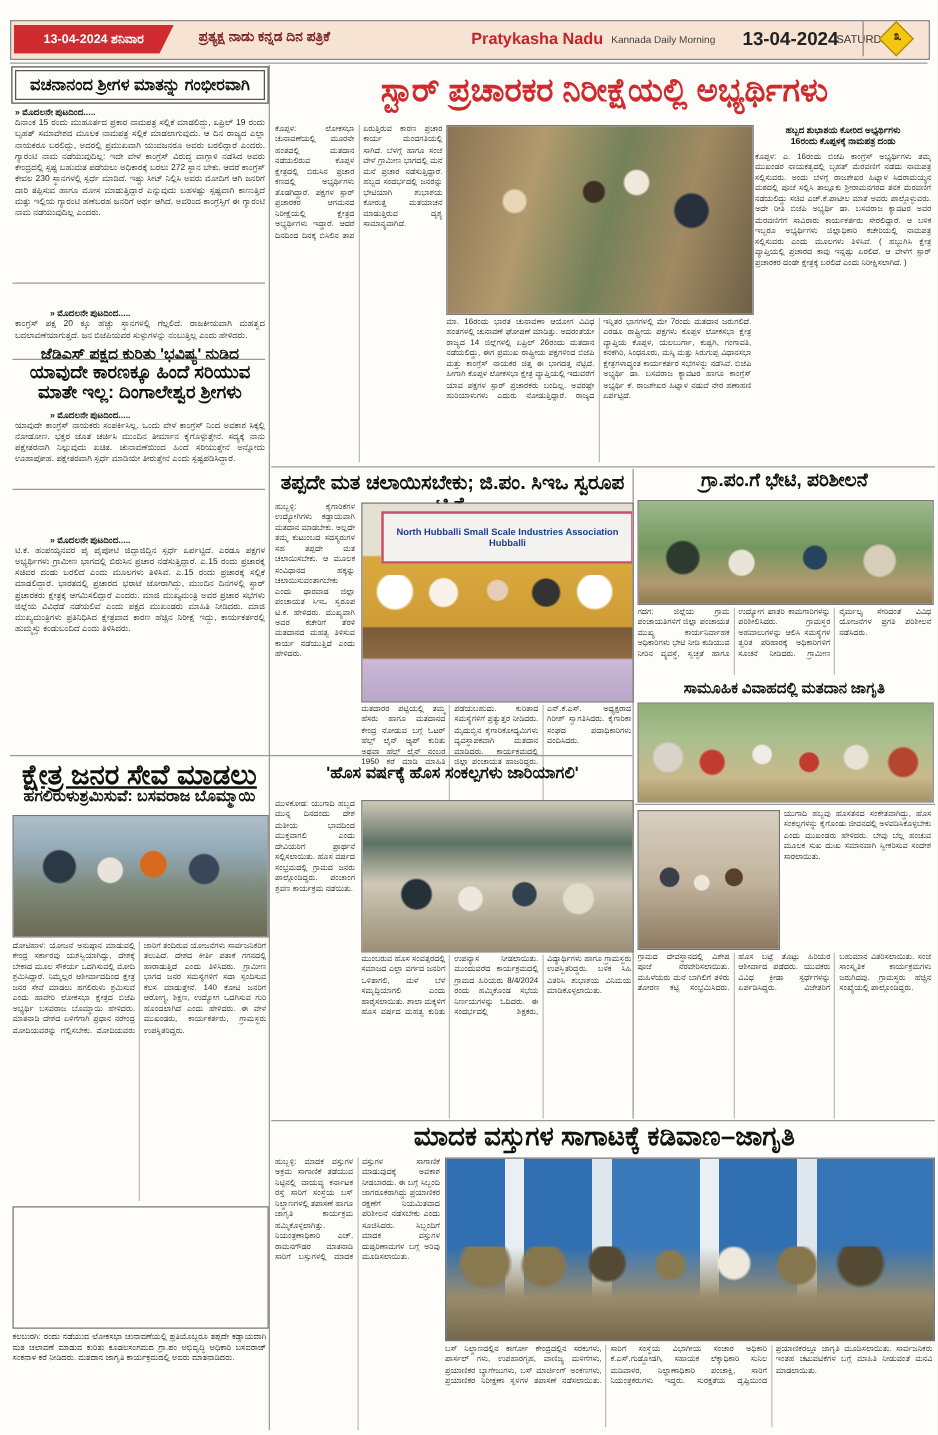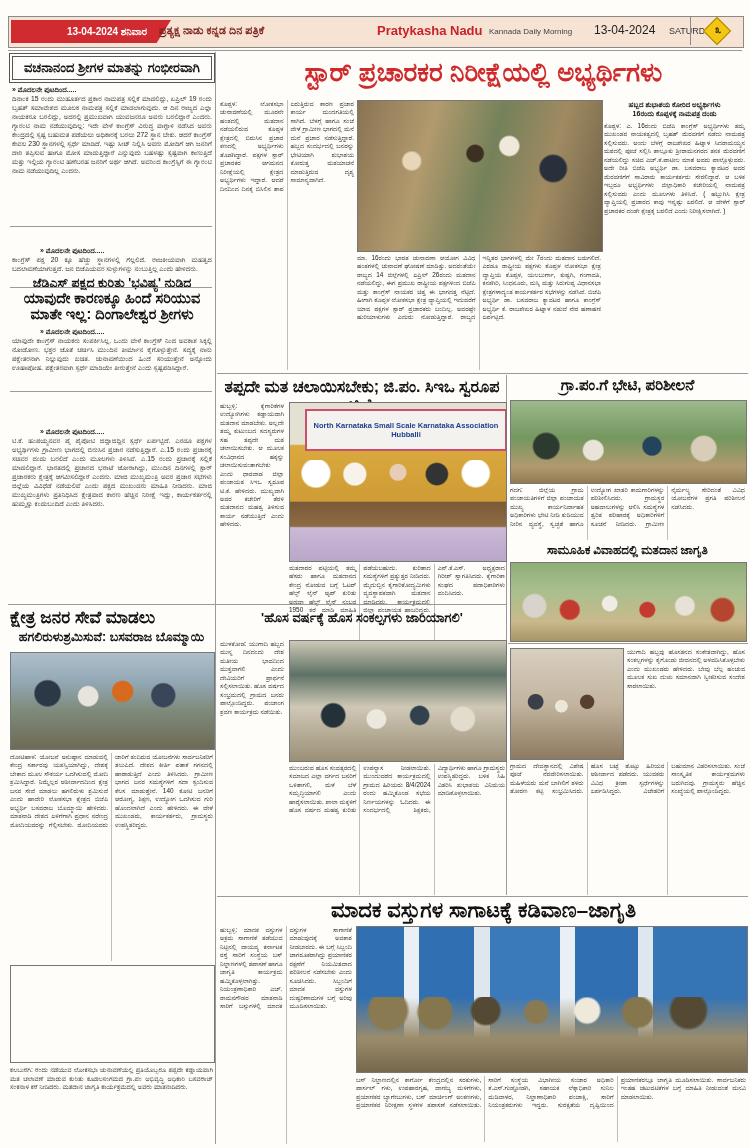--- a/index.html
+++ b/index.html
@@ -3,25 +3,25 @@
 <meta charset="utf-8">
 <style>
   html,body{margin:0;padding:0;background:#e8e8e8;}
   body{font-family:"Liberation Sans","DejaVu Sans",sans-serif;}
   #page{position:relative;width:750px;height:1148px;background:#fffdf9;margin:0 auto;overflow:hidden;}
   .abs{position:absolute;}
   
   #mast{left:8px;top:16px;width:734px;height:30px;background:#f6e3d3;border:1px solid #8a8a8a;display:flex;align-items:center;}
   #datebox{position:absolute;left:2px;top:3px;width:128px;height:23px;background:#d02b31;color:#fff;
     font-weight:bold;font-size:10px;display:flex;align-items:center;justify-content:center;
-    clip-path:polygon(0 0,100% 0,91% 100%,0 100%);padding-left:32px;}
+    clip-path:polygon(0 0,100% 0,91% 100%,0 100%);}
   #tagline{position:absolute;left:150px;top:7px;font-size:11px;font-weight:bold;color:#7c2020;}
   #papername{position:absolute;left:368px;top:6px;font-size:13px;font-weight:bold;color:#c8232a;}
   #papersub{position:absolute;left:480px;top:10px;font-size:8px;color:#444;}
-  #mastdate{position:absolute;left:585px;top:6px;font-size:12px;font-weight:normal;color:#222;}
+  #mastdate{position:absolute;left:585px;top:6px;font-size:15px;font-weight:bold;color:#222;}
   #mastday{position:absolute;left:660px;top:9px;font-size:9px;color:#333;}
   #pagecell{position:absolute;right:0;top:0;width:52px;height:28px;border-left:1px solid #8a8a8a;}
   #pagediamond{position:absolute;right:16px;top:4px;width:18px;height:18px;background:#f3c613;border:1px solid #a98708;
     transform:rotate(45deg);}
   #pagenum{position:absolute;right:16px;top:6px;width:18px;text-align:center;font-size:11px;font-weight:bold;color:#3a2d00;}
   
   .vrule{width:1px;background:#9a9a9a;}
   .hrule{height:1px;background:#9a9a9a;}
   
   .hl{font-weight:bold;color:#111;line-height:1.12;}
@@ -147,35 +147,35 @@
     <div class="boldlead">16ರಂದು ಕೊಪ್ಪಳಕ್ಕೆ ನಾಮಪತ್ರ ದಂಡು</div>
   </div>
   <div class="abs body" style="left:604px;top:122px;width:141px;height:248px;">ಕೊಪ್ಪಳ: ಎ. 16ರಂದು ಬಿಜೆಪಿ ಕಾಂಗ್ರೆಸ್ ಅಭ್ಯರ್ಥಿಗಳು ತಮ್ಮ ಮುಖಂಡರ ನಾಯಕತ್ವದಲ್ಲಿ ಬೃಹತ್ ಮೆರವಣಿಗೆ ನಡೆದು ನಾಮಪತ್ರ ಸಲ್ಲಿಸುವರು. ಅಂದು ಬೆಳಗ್ಗೆ ರಾಜಶೇಖರ ಹಿಟ್ನಾಳ ಸಿದರಾಮಯ್ಯನ ಮಠದಲ್ಲಿ ಪೂಜೆ ಸಲ್ಲಿಸಿ ತಾಲ್ಲೂಕು ಶ್ರೀರಾಮನಗರದ ತನಕ ಮೆರವಣಿಗೆ ನಡೆಯಲಿದ್ದು ಸಚಿವ ಎಚ್.ಕೆ.ಪಾಟೀಲ ಮಾತೆ ಅವರು ಪಾಲ್ಗೊಳ್ಳುವರು. ಅದೇ ರೀತಿ ಬಿಜೆಪಿ ಅಭ್ಯರ್ಥಿ ಡಾ. ಬಸವರಾಜ ಕ್ಯಾವಟರ ಅವರ ಮೆರವಣಿಗೆಗೆ ಸಾವಿರಾರು ಕಾರ್ಯಕರ್ತರು ಸೇರಲಿದ್ದಾರೆ. ಆ ಬಳಿಕ ಇಬ್ಬರೂ ಅಭ್ಯರ್ಥಿಗಳು ಜಿಲ್ಲಾಧಿಕಾರಿ ಕಚೇರಿಯಲ್ಲಿ ನಾಮಪತ್ರ ಸಲ್ಲಿಸುವರು ಎಂದು ಮೂಲಗಳು ತಿಳಿಸಿವೆ. ( ಹಬ್ಬುಗಿಸಿ ಕ್ಷೇತ್ರ ವ್ಯಾಪ್ತಿಯಲ್ಲಿ ಪ್ರಚಾರದ ಕಾವು ಇನ್ನಷ್ಟು ಏರಲಿದೆ. ಆ ವೇಳೆಗೆ ಸ್ಟಾರ್ ಪ್ರಚಾರಕರ ದಂಡೇ ಕ್ಷೇತ್ರಕ್ಕೆ ಬರಲಿದೆ ಎಂದು ನಿರೀಕ್ಷಿಸಲಾಗಿದೆ. )</div>
 
   <div class="abs hrule" style="left:217px;top:373px;width:531px;"></div>
   <div class="abs vrule" style="left:506px;top:375px;height:520px;"></div>
 
   <div class="abs hl" style="left:220px;top:378px;width:284px;font-size:16px;text-align:center;">ತಪ್ಪದೇ ಮತ ಚಲಾಯಿಸಬೇಕು; ಜಿ.ಪಂ. ಸಿಇಒ ಸ್ವರೂಪ ಟಿ.ಕೆ.</div>
   <div class="abs body" style="left:220px;top:402px;width:64px;height:238px;">ಹುಬ್ಬಳ್ಳಿ: ಕೈಗಾರಿಕೆಗಳ ಉದ್ಯೋಗಿಗಳು ಕಡ್ಡಾಯವಾಗಿ ಮತದಾನ ಮಾಡಬೇಕು. ಅಲ್ಲದೇ ತಮ್ಮ ಕುಟುಂಬದ ಸದಸ್ಯರುಗಳ ಸಹ ತಪ್ಪದೇ ಮತ ಚಲಾಯಿಸಬೇಕು. ಆ ಮೂಲಕ ಸಂವಿಧಾನದ ಹಕ್ಕನ್ನು ಚಲಾಯಿಸುವಂತಾಗಬೇಕು ಎಂದು ಧಾರವಾಡ ಜಿಲ್ಲಾ ಪಂಚಾಯತ ಸಿಇಒ ಸ್ವರೂಪ ಟಿ.ಕೆ. ಹೇಳಿದರು. ಮುಖ್ಯವಾಗಿ ಅವರ ಕಚೇರಿಗೆ ತೆರಳಿ ಮತದಾನದ ಮಹತ್ವ ತಿಳಿಸುವ ಕಾರ್ಯ ನಡೆಯುತ್ತಿದೆ ಎಂದು ಹೇಳಿದರು.</div>
   <div class="abs photo ph-ind" style="left:289px;top:402px;width:216px;height:158px;">
-    <div class="banner">North Karnataka Small Scale Karnataka Association Hubballi</div>
+    <div class="banner">North Hubballi Small Scale Industries Association Hubballi</div>
     <div class="people"></div>
   </div>
   <div class="abs body cols3" style="left:289px;top:564px;width:216px;height:76px;">ಮತದಾರರ ಪಟ್ಟಿಯಲ್ಲಿ ತಮ್ಮ ಹೆಸರು ಹಾಗೂ ಮತದಾನದ ಕೇಂದ್ರ ನೋಡುವ ಬಗ್ಗೆ ಓಟರ್ ಹೆಲ್ಪ್ ಲೈನ್ ಆ್ಯಪ್ ಕುರಿತು ಅಥವಾ ಹೆಲ್ಪ್ ಲೈನ್ ನಂಬರ 1950 ಕರೆ ಮಾಡಿ ಮಾಹಿತಿ ಪಡೆಯಬಹುದು. ಕುರಿತಾದ ಸಮಸ್ಯೆಗಳಿಗೆ ಪ್ರತ್ಯುತ್ತರ ನೀಡಿದರು. ಮೈದುಬ್ಬಿನ ಕೈಗಾರಿಕೋದ್ಯಮಿಗಳು ವ್ಯವಸ್ಥಾಪಕವಾಗಿ ಮತದಾನ ಮಾಡಿದರು. ಕಾರ್ಯಕ್ರಮದಲ್ಲಿ ಜಿಲ್ಲಾ ಪಂಚಾಯತ ಹಾಜರಿದ್ದರು. ಎನ್.ಕೆ.ಎಸ್. ಅಧ್ಯಕ್ಷರಾದ ಗಿರೀಶ್ ಸ್ವಾಗತಿಸಿದರು. ಕೈಗಾರಿಕಾ ಸಂಘದ ಪದಾಧಿಕಾರಿಗಳು ವಂದಿಸಿದರು.</div>
 
   <div class="abs hl" style="left:510px;top:377px;width:235px;font-size:15px;text-align:center;">ಗ್ರಾ.ಪಂ.ಗೆ ಭೇಟಿ, ಪರಿಶೀಲನೆ</div>
   <div class="abs photo ph-gp" style="left:510px;top:400px;width:235px;height:82px;"></div>
   <div class="abs body cols3" style="left:510px;top:486px;width:235px;height:54px;">ಗದಗ: ಜಿಲ್ಲೆಯ ಗ್ರಾಮ ಪಂಚಾಯತಿಗಳಿಗೆ ಜಿಲ್ಲಾ ಪಂಚಾಯತ ಮುಖ್ಯ ಕಾರ್ಯನಿರ್ವಾಹಕ ಅಧಿಕಾರಿಗಳು ಭೇಟಿ ನೀಡಿ ಕುಡಿಯುವ ನೀರಿನ ವ್ಯವಸ್ಥೆ, ಸ್ವಚ್ಛತೆ ಹಾಗೂ ಉದ್ಯೋಗ ಖಾತರಿ ಕಾಮಗಾರಿಗಳನ್ನು ಪರಿಶೀಲಿಸಿದರು. ಗ್ರಾಮಸ್ಥರ ಅಹವಾಲುಗಳನ್ನು ಆಲಿಸಿ ಸಮಸ್ಯೆಗಳ ತ್ವರಿತ ಪರಿಹಾರಕ್ಕೆ ಅಧಿಕಾರಿಗಳಿಗೆ ಸೂಚನೆ ನೀಡಿದರು. ಗ್ರಾಮೀಣ ನೈರ್ಮಲ್ಯ ಸೇರಿದಂತೆ ವಿವಿಧ ಯೋಜನೆಗಳ ಪ್ರಗತಿ ಪರಿಶೀಲನೆ ನಡೆಸಿದರು.</div>
   <div class="abs hl" style="left:510px;top:544px;width:235px;font-size:12px;text-align:center;font-family:Liberation Serif, serif;">ಸಾಮೂಹಿಕ ವಿವಾಹದಲ್ಲಿ ಮತದಾನ ಜಾಗೃತಿ</div>
   <div class="abs photo ph-wed" style="left:510px;top:562px;width:235px;height:78px;"></div>
 
   <div class="abs hrule" style="left:8px;top:604px;width:498px;"></div>
   <div class="abs hrule" style="left:508px;top:643px;width:240px;"></div>
 
-  <div class="abs hl" style="left:10px;top:608px;width:203px;font-size:17px;">ಕ್ಷೇತ್ರ ಜನರ ಸೇವೆ ಮಾಡಲು</div>
+  <div class="abs hl" style="left:10px;top:608px;width:203px;font-size:22px;text-align:center;text-decoration:underline;">ಕ್ಷೇತ್ರ ಜನರ ಸೇವೆ ಮಾಡಲು</div>
   <div class="abs hl" style="left:10px;top:630px;width:203px;font-size:12.5px;text-align:center;">ಹಗಲಿರುಳುಶ್ರಮಿಸುವೆ: ಬಸವರಾಜ ಬೊಮ್ಮಾಯಿ</div>
   <div class="abs photo ph-bl1" style="left:10px;top:652px;width:203px;height:96px;"></div>
   <div class="abs body cols2" style="left:10px;top:753px;width:203px;height:208px;">ದೋಟಿಹಾಳ: ಯೋಜನೆ ಅನುಷ್ಠಾನ ಮಾಡುವಲ್ಲಿ ಕೇಂದ್ರ ಸರ್ಕಾರವು ಯಶಸ್ವಿಯಾಗಿದ್ದು, ದೇಶಕ್ಕೆ ಬೇಕಾದ ಮೂಲ ಸೌಕರ್ಯ ಒದಗಿಸುವಲ್ಲಿ ಮೋದಿ ಶ್ರಮಿಸಿದ್ದಾರೆ. ನಿಮ್ಮೆಲ್ಲರ ಆಶೀರ್ವಾದದಿಂದ ಕ್ಷೇತ್ರ ಜನರ ಸೇವೆ ಮಾಡಲು ಹಗಲಿರುಳು ಶ್ರಮಿಸುವೆ ಎಂದು ಹಾವೇರಿ ಲೋಕಸಭಾ ಕ್ಷೇತ್ರದ ಬಿಜೆಪಿ ಅಭ್ಯರ್ಥಿ ಬಸವರಾಜ ಬೊಮ್ಮಾಯಿ ಹೇಳಿದರು. ಮಾತನಾಡಿ ದೇಶದ ಏಳಿಗೆಗಾಗಿ ಪ್ರಧಾನ ನರೇಂದ್ರ ಮೋದಿಯವರನ್ನು ಗೆಲ್ಲಿಸಬೇಕು. ಮೋದಿಯವರು ಜಾರಿಗೆ ತಂದಿರುವ ಯೋಜನೆಗಳು ಸಾರ್ವಜನಿಕರಿಗೆ ತಲುಪಿದೆ. ದೇಶದ ಕೀರ್ತಿ ಪತಾಕೆ ಗಗನದಲ್ಲಿ ಹಾರಾಡುತ್ತಿದೆ ಎಂದು ತಿಳಿಸಿದರು. ಗ್ರಾಮೀಣ ಭಾಗದ ಜನರ ಸಮಸ್ಯೆಗಳಿಗೆ ಸದಾ ಸ್ಪಂದಿಸುವ ಕೆಲಸ ಮಾಡುತ್ತೇನೆ. 140 ಕೋಟಿ ಜನರಿಗೆ ಆರೋಗ್ಯ, ಶಿಕ್ಷಣ, ಉದ್ಯೋಗ ಒದಗಿಸುವ ಗುರಿ ಹೊಂದಲಾಗಿದೆ ಎಂದು ಹೇಳಿದರು. ಈ ವೇಳೆ ಮುಖಂಡರು, ಕಾರ್ಯಕರ್ತರು, ಗ್ರಾಮಸ್ಥರು ಉಪಸ್ಥಿತರಿದ್ದರು.</div>
   <div class="abs photo ph-bl2" style="left:10px;top:965px;width:203px;height:96px;"></div>
   <div class="abs body" style="left:10px;top:1066px;width:203px;height:44px;font-size:6.6px;">ಕಲಬುರಗಿ: ರಂದು ನಡೆಯುವ ಲೋಕಸಭಾ ಚುನಾವಣೆಯಲ್ಲಿ ಪ್ರತಿಯೊಬ್ಬರೂ ತಪ್ಪದೇ ಕಡ್ಡಾಯವಾಗಿ ಮತ ಚಲಾವಣೆ ಮಾಡುವ ಕುರಿತು ಕೂಡಲಸಂಗಮದ ಗ್ರಾ.ಪಂ ಅಭಿವೃದ್ಧಿ ಅಧಿಕಾರಿ ಬಸವರಾಜ್ ಸಂಕನಾಳ ಕರೆ ನೀಡಿದರು. ಮತದಾನ ಜಾಗೃತಿ ಕಾರ್ಯಕ್ರಮದಲ್ಲಿ ಅವರು ಮಾತನಾಡಿದರು.</div>
 
   <div class="abs hl" style="left:220px;top:611px;width:284px;font-size:13px;text-align:center;">'ಹೊಸ ವರ್ಷಕ್ಕೆ ಹೊಸ ಸಂಕಲ್ಪಗಳು ಜಾರಿಯಾಗಲಿ'</div>
   <div class="abs body" style="left:220px;top:640px;width:64px;height:255px;">ಮುಳಕೋಡ: ಯುಗಾದಿ ಹಬ್ಬದ ಮುನ್ನ ದಿನದಂದು ದೇಶ ಮತೀಯ ಭಾವದಿಂದ ಮುಕ್ತವಾಗಲಿ ಎಂದು ದೇವಿಯರಿಗೆ ಪ್ರಾರ್ಥನೆ ಸಲ್ಲಿಸಲಾಯಿತು. ಹೊಸ ವರ್ಷದ ಸಂಭ್ರಮದಲ್ಲಿ ಗ್ರಾಮದ ಜನರು ಪಾಲ್ಗೊಂಡಿದ್ದರು. ಪಂಚಾಂಗ ಶ್ರವಣ ಕಾರ್ಯಕ್ರಮ ನಡೆಯಿತು.</div>
   <div class="abs photo ph-ny" style="left:289px;top:640px;width:216px;height:120px;"></div>
   <div class="abs body cols3" style="left:289px;top:764px;width:216px;height:131px;">ಮುಂಬರುವ ಹೊಸ ಸಂವತ್ಸರದಲ್ಲಿ ಸಮಾಜದ ಎಲ್ಲಾ ವರ್ಗದ ಜನರಿಗೆ ಒಳಿತಾಗಲಿ, ಮಳೆ ಬೆಳೆ ಸಮೃದ್ಧಿಯಾಗಲಿ ಎಂದು ಹಾರೈಸಲಾಯಿತು. ಶಾಲಾ ಮಕ್ಕಳಿಗೆ ಹೊಸ ವರ್ಷದ ಮಹತ್ವ ಕುರಿತು ಉಪನ್ಯಾಸ ನೀಡಲಾಯಿತು. ಮುಂದುವರೆದ ಕಾರ್ಯಕ್ರಮದಲ್ಲಿ ಗ್ರಾಮದ ಹಿರಿಯರು 8/4/2024 ರಂದು ಹಮ್ಮಿಕೊಂಡ ಸಭೆಯ ನಿರ್ಣಯಗಳನ್ನು ಓದಿದರು. ಈ ಸಂದರ್ಭದಲ್ಲಿ ಶಿಕ್ಷಕರು, ವಿದ್ಯಾರ್ಥಿಗಳು ಹಾಗೂ ಗ್ರಾಮಸ್ಥರು ಉಪಸ್ಥಿತರಿದ್ದರು. ಬಳಿಕ ಸಿಹಿ ವಿತರಿಸಿ ಶುಭಾಶಯ ವಿನಿಮಯ ಮಾಡಿಕೊಳ್ಳಲಾಯಿತು.</div>

